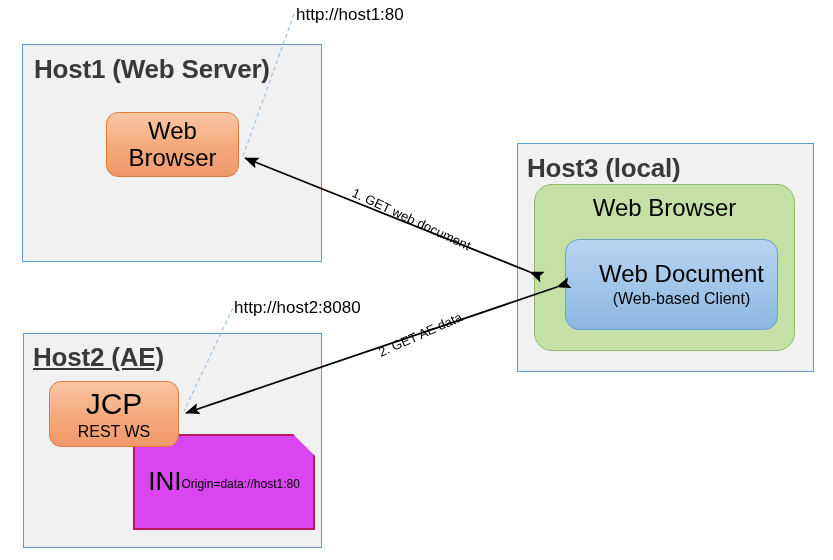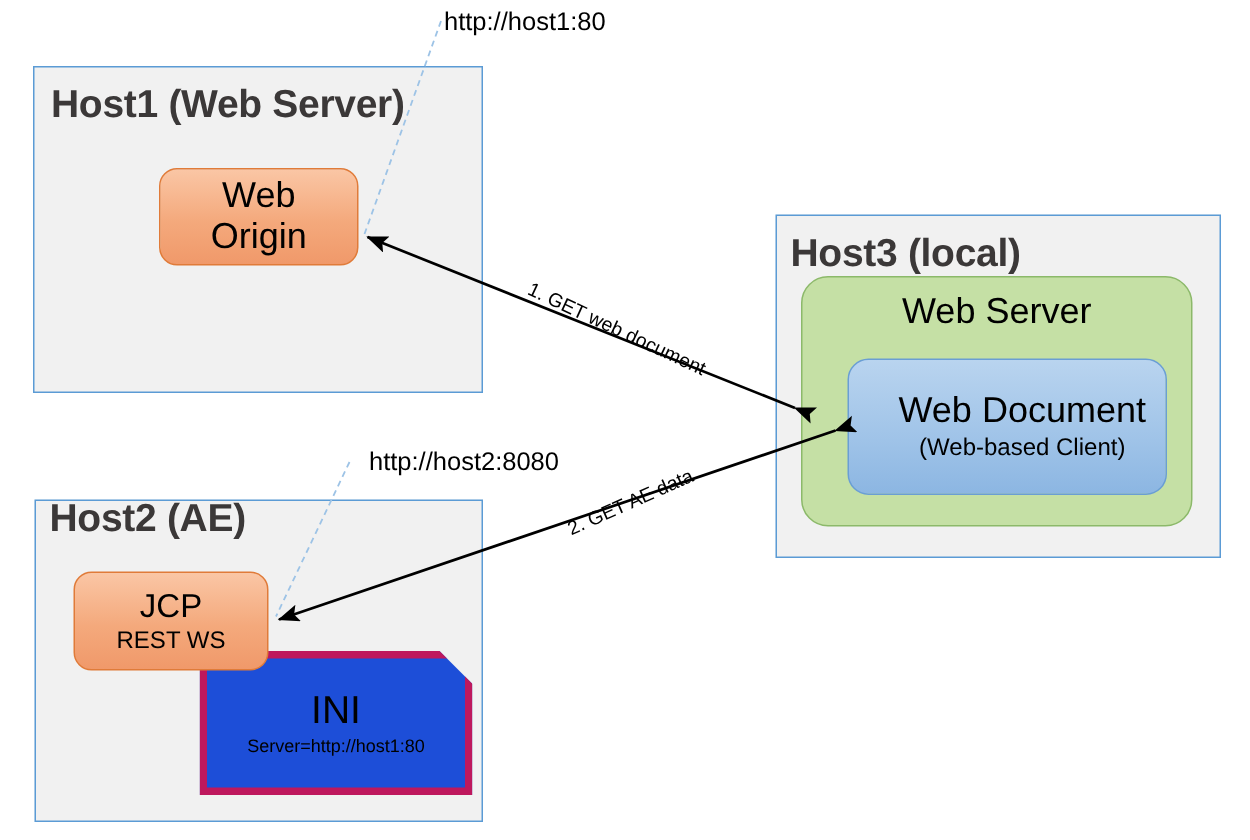--- a/index.html
+++ b/index.html
@@ -53,38 +53,38 @@
     background: linear-gradient(to bottom, #b9d4ef 0%, #9fc3e8 60%, #8cb6e2 100%);
     border: 1px solid #6a9ed4;
     padding-left: 20px;
   }
   .node-title-lg {
     font-size: 24px;
     color: #000000;
     line-height: 1.12;
   }
   .node-title-md {
-    font-size: 22px;
+    font-size: 30px;
     color: #000000;
     line-height: 1.15;
   }
   .node-sub {
     font-size: 16px;
     color: #000000;
     line-height: 1.2;
     margin-top: 1px;
   }
   .ini-shape {
     position: absolute;
-    background: #1d4ed8;
-    border: 5px solid #be185d;
+    background: #d946ef;
+    border: 2px solid #be185d;
     box-sizing: border-box;
     clip-path: polygon(0 0, calc(100% - 22px) 0, 100% 22px, 100% 100%, 0 100%);
     display: flex;
-    flex-direction: column;
+    flex-direction: row;
     align-items: center;
     justify-content: center;
   }
   .ini-title {
     font-size: 26px;
     color: #000000;
     line-height: 1.05;
   }
   .ini-sub {
     font-size: 12px;
@@ -116,50 +116,50 @@
 </head>
 <body>
 
 <div id="canvas">
 
   <div class="host-box" style="left:22px; top:44px; width:300px; height:218px;"></div>
   <div class="host-title" style="left:34px; top:54px;">Host1 (Web Server)</div>
 
   <div class="rounded-node orange-node" style="left:106px; top:112px; width:133px; height:65px;">
     <span class="node-title-lg">Web</span>
-    <span class="node-title-lg">Origin</span>
+    <span class="node-title-lg">Browser</span>
   </div>
 
   <div class="host-box" style="left:23px; top:333px; width:299px; height:215px;"></div>
-  <div class="host-title" style="left:33px; top:330px;">Host2 (AE)</div>
+  <div class="host-title" style="left:33px; top:342px;text-decoration:underline;">Host2 (AE)</div>
 
   <div class="ini-shape" style="left:133px; top:434px; width:182px; height:96px;">
     <span class="ini-title">INI</span>
-    <span class="ini-sub">Server=http://host1:80</span>
+    <span class="ini-sub">Origin=data://host1:80</span>
   </div>
 
   <div class="rounded-node orange-node" style="left:49px; top:381px; width:130px; height:66px;">
     <span class="node-title-md">JCP</span>
     <span class="node-sub">REST WS</span>
   </div>
 
   <div class="host-box" style="left:517px; top:143px; width:297px; height:229px;"></div>
   <div class="host-title" style="left:527px; top:153px;text-align:center;">Host3 (local)</div>
 
   <div class="rounded-node green-node" style="left:534px; top:184px; width:261px; height:167px; justify-content:flex-start; padding-top:10px; border-radius:18px;">
-    <span class="node-title-lg">Web Server</span>
+    <span class="node-title-lg">Web Browser</span>
   </div>
 
   <div class="rounded-node blue-node" style="left:565px; top:239px; width:213px; height:91px; border-radius:14px;">
     <span class="node-title-lg">Web Document</span>
     <span class="node-sub">(Web-based Client)</span>
   </div>
 
   <div class="url-label" style="left:296px; top:5px;">http://host1:80</div>
-  <div class="url-label" style="left:234px; top:298px;margin-left:12px;">http://host2:8080</div>
+  <div class="url-label" style="left:234px; top:298px;">http://host2:8080</div>
 
   <div class="arrow-label" style="left:356px; top:185px; transform: rotate(25deg);">1. GET web document</div>
   <div class="arrow-label" style="left:376px; top:346px; transform: rotate(-24deg);">2. GET AE data</div>
 
   <svg class="overlay" viewBox="0 0 833 560">
     <defs>
       <marker id="arrowhead" markerWidth="9" markerHeight="9" refX="7.5" refY="3.2" orient="auto" markerUnits="strokeWidth">
         <path d="M0,0 L8,3.2 L0,6.4 L1.6,3.2 z" fill="#000000"></path>
       </marker>
     </defs>

